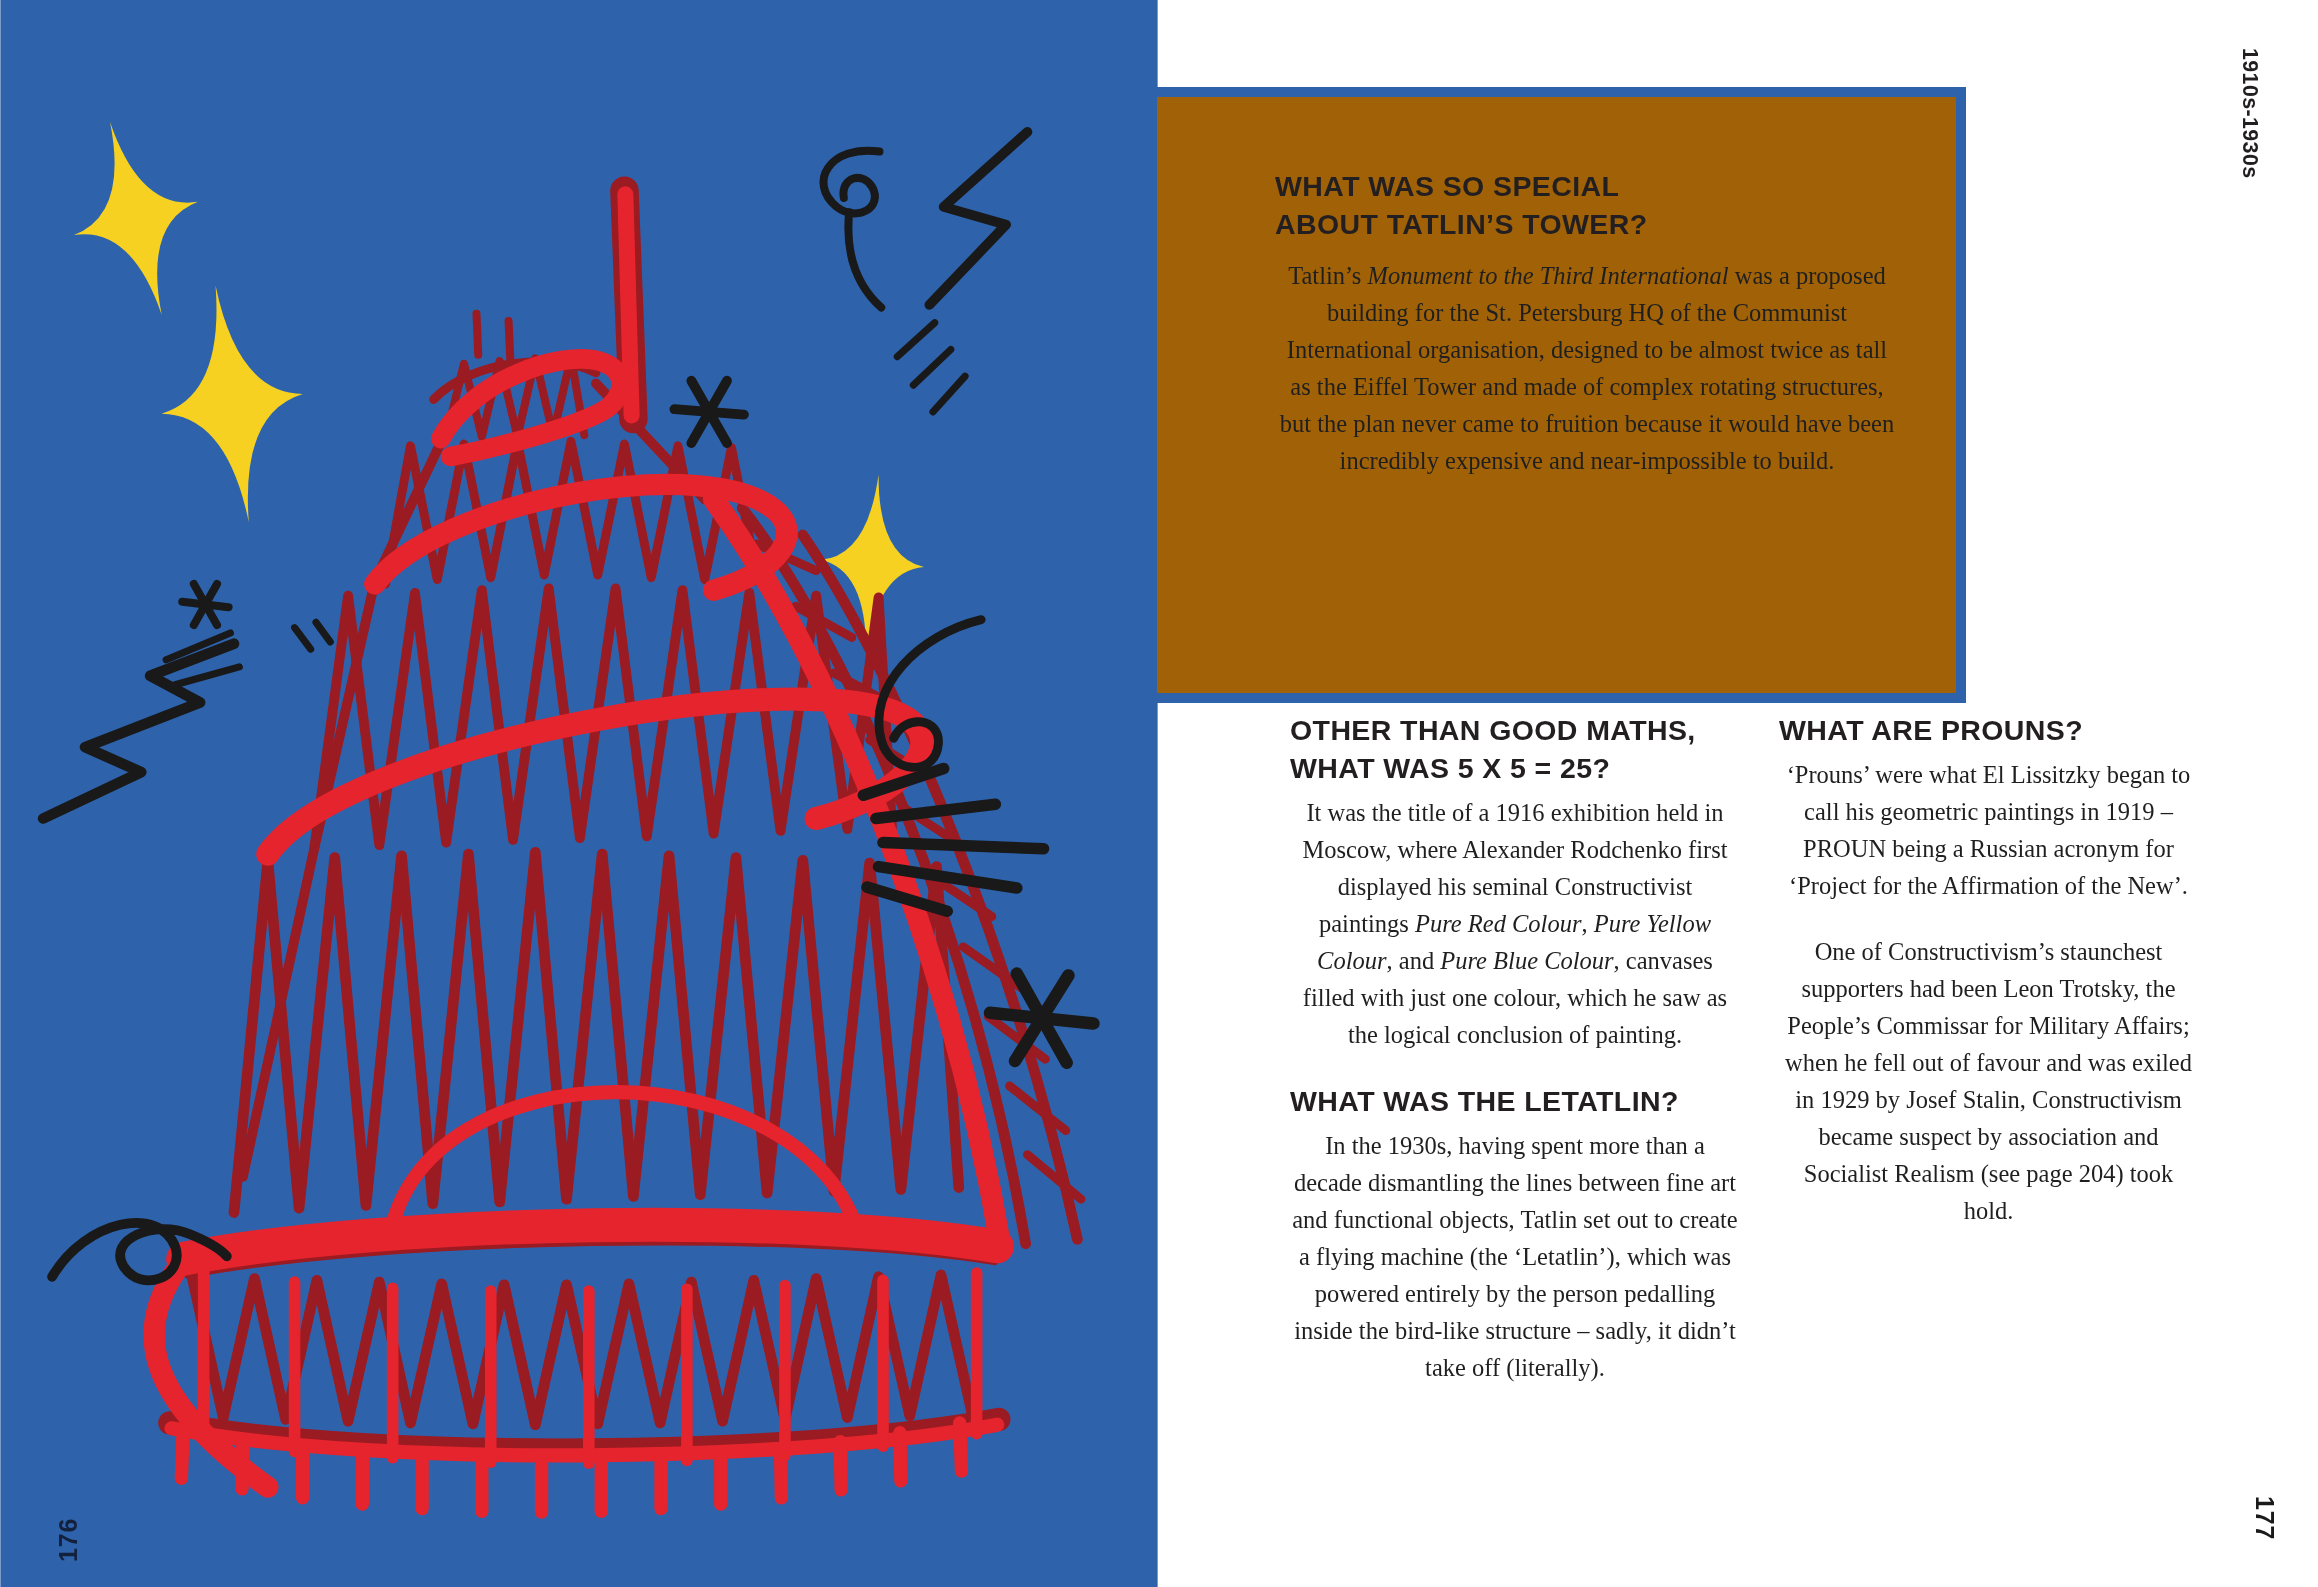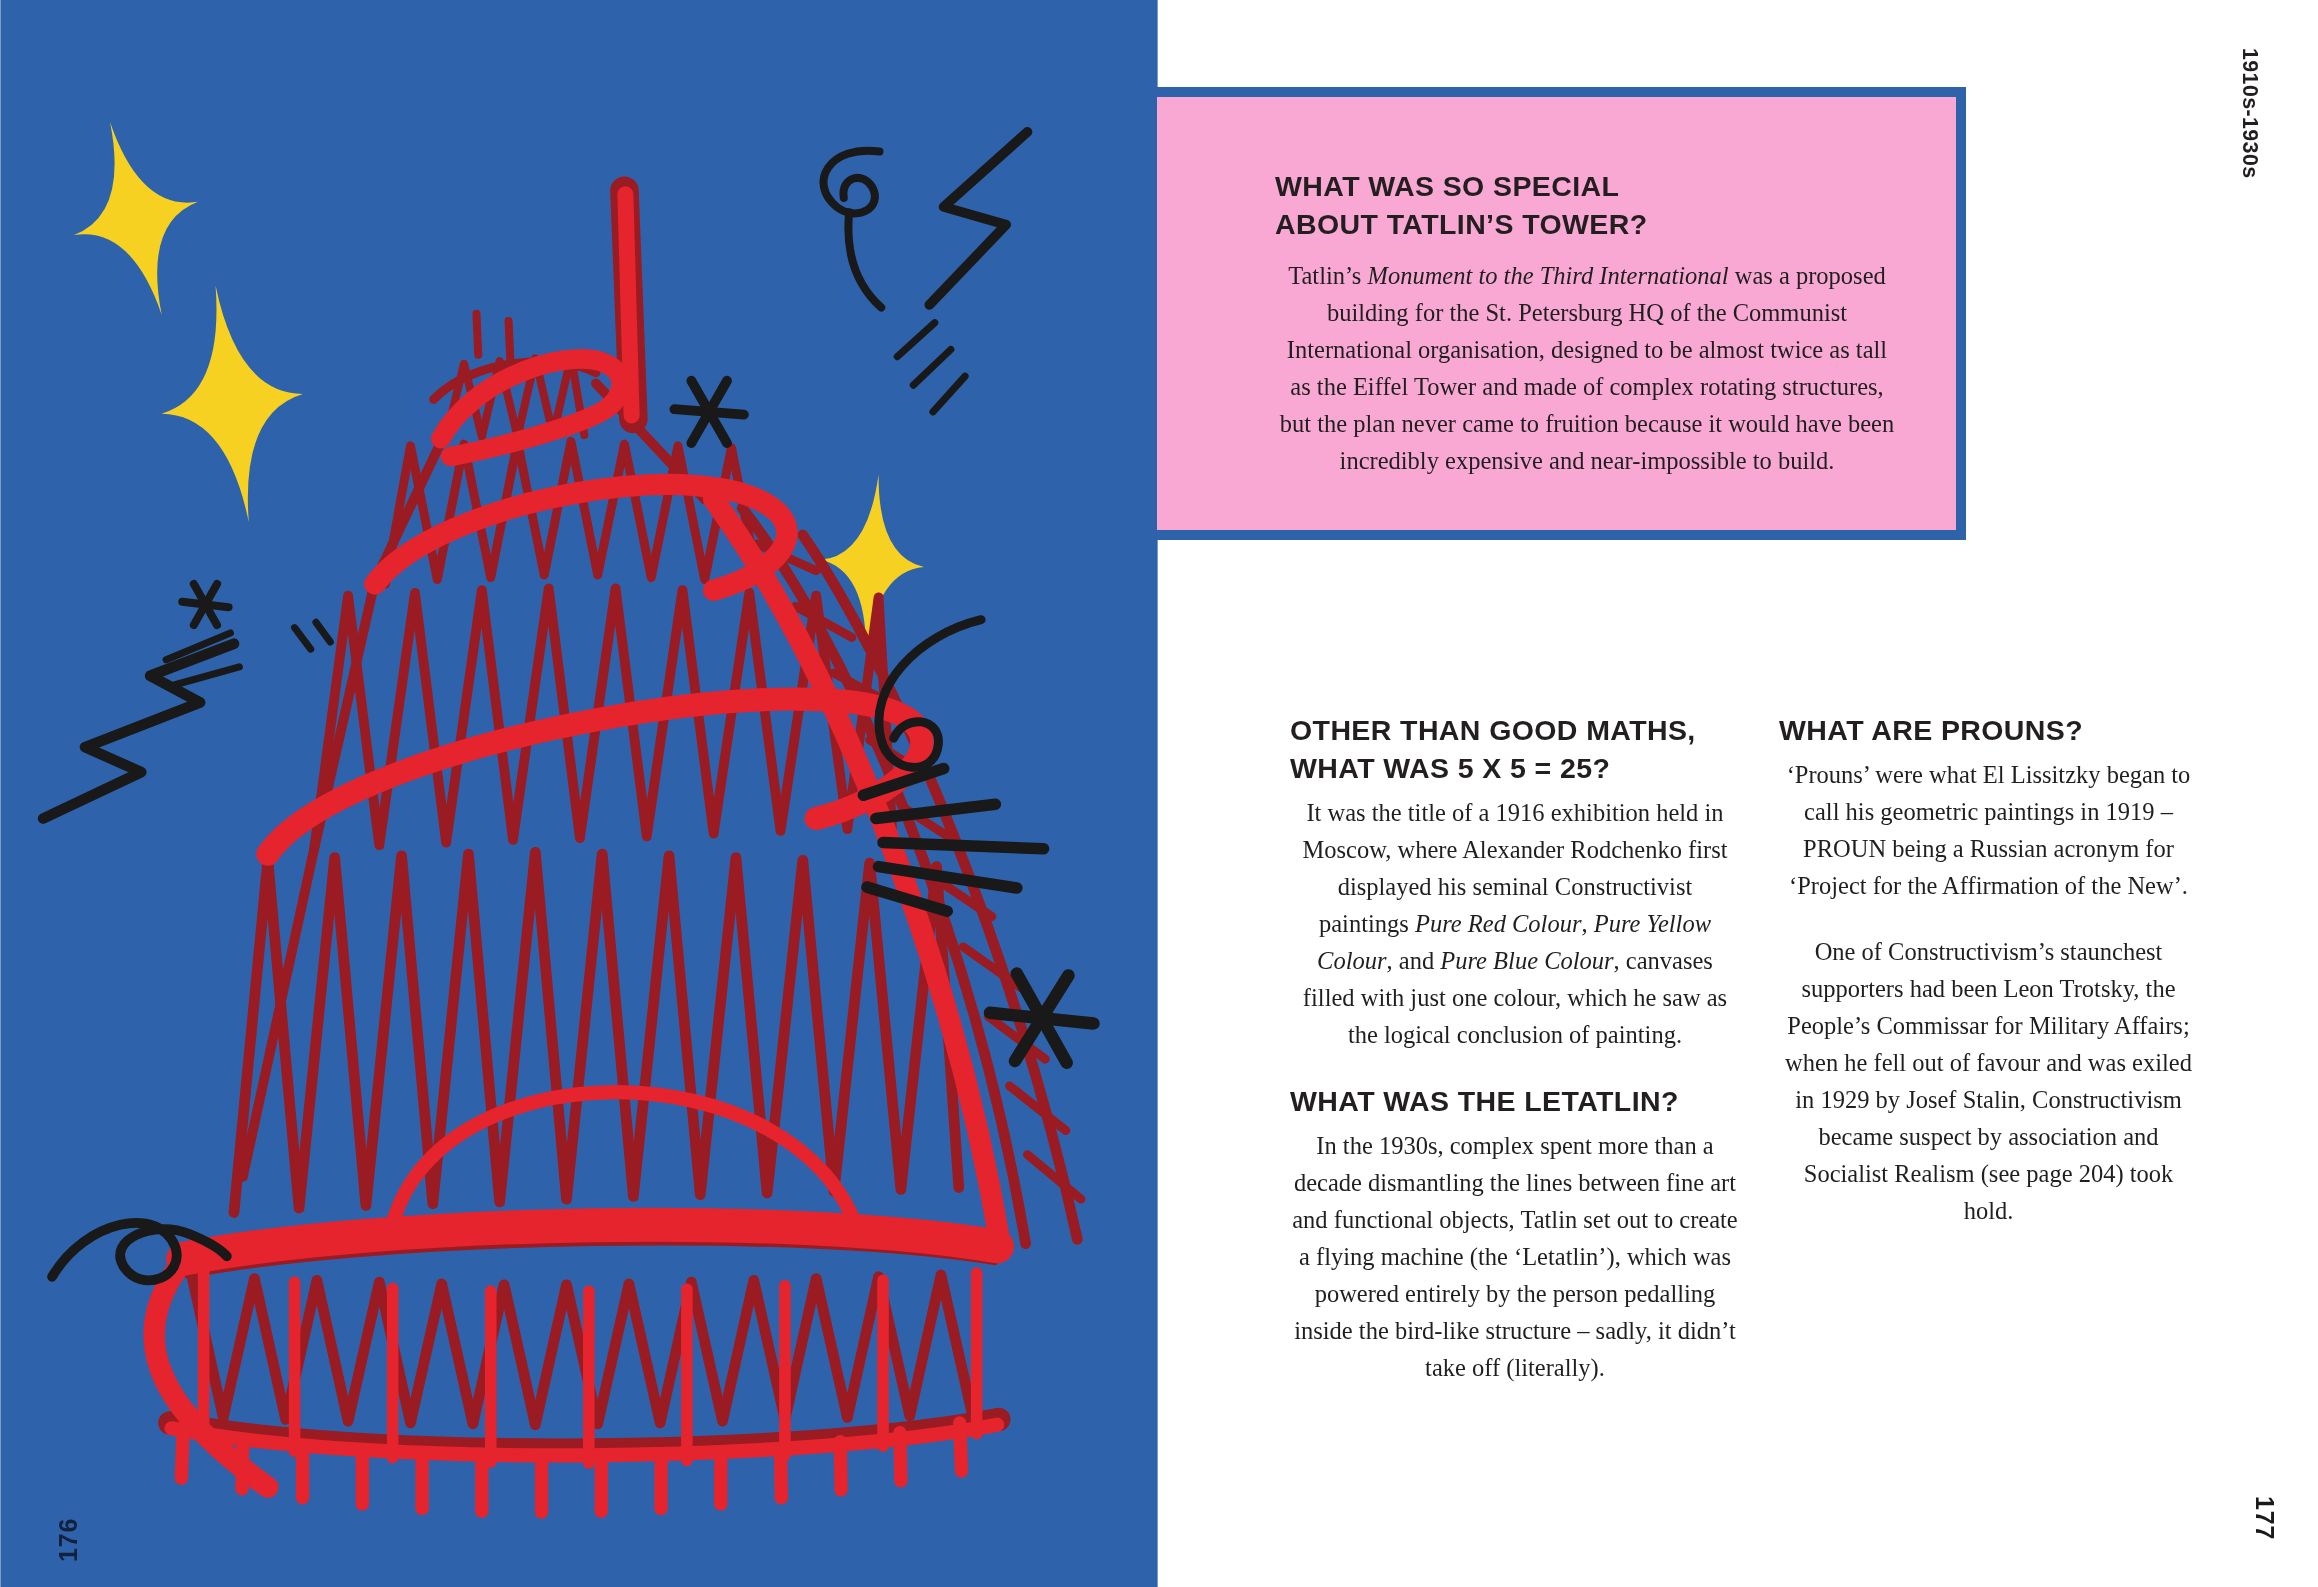--- a/index.html
+++ b/index.html
@@ -17,23 +17,23 @@
   .sparkle{fill:var(--sparkle-yellow);stroke:none;}
 
   
   .heading{font-family:"Liberation Sans",sans-serif;font-weight:bold;
            font-size:28.5px;line-height:38px;letter-spacing:0.4px;
            color:var(--ink);white-space:pre-line;}
   .body-text{font-family:"Liberation Serif",serif;font-size:24.5px;line-height:37px;
              color:var(--body-ink);text-align:center;}
   .body-text i{font-style:italic;}
 
-  .callout-box{position:absolute;left:1147px;top:87px;width:819px;height:453px;
+  .callout-box{position:absolute;left:1147px;top:87px;width:819px;height:616px;
                box-sizing:border-box;border:10.7px solid var(--page-blue);
-               background:#f9a8d4;padding:70px 54px 0 118px;}
+               background:#a16207;padding:70px 54px 0 118px;}
   .callout-box .body-text{width:624px;margin-top:14.3px;}
 
   .col{position:absolute;top:695px;margin-top:16px;}
   .col-1{left:1290px;width:455px;}
   .col-2{left:1779px;width:428px;}
   .col-1 .body-text{width:450px;}
   .col-2 .body-text{width:419px;}
   .section .body-text{margin-top:7.1px;}
   .section + .section{margin-top:28.5px;}
 
@@ -192,21 +192,21 @@
     </div>
 
     <div class="col col-1">
       <div class="section">
         <div class="heading">OTHER THAN GOOD MATHS,
 WHAT WAS 5 X 5 = 25?</div>
         <div class="body-text"><span>It was the title of a 1916 exhibition held in Moscow, where Alexander Rodchenko first displayed his seminal Constructivist paintings </span><i>Pure Red Colour</i><span>, </span><i>Pure Yellow Colour</i><span>, and </span><i>Pure Blue Colour</i><span>, canvases filled with just one colour, which he saw as the logical conclusion of painting.</span></div>
       </div>
       <div class="section">
         <div class="heading">WHAT WAS THE LETATLIN?</div>
-        <div class="body-text"><span>In the 1930s, complex spent more than a decade dismantling the lines between fine art and functional objects, Tatlin set out to create a flying machine (the ‘Letatlin’), which was powered entirely by the person pedalling inside the bird-like structure – sadly, it didn’t take off (literally).</span></div>
+        <div class="body-text"><span>In the 1930s, having spent more than a decade dismantling the lines between fine art and functional objects, Tatlin set out to create a flying machine (the ‘Letatlin’), which was powered entirely by the person pedalling inside the bird-like structure – sadly, it didn’t take off (literally).</span></div>
       </div>
     </div>
 
     <div class="col col-2">
       <div class="section">
         <div class="heading">WHAT ARE PROUNS?</div>
         <div class="body-text"><span>‘Prouns’ were what El Lissitzky began to call his geometric paintings in 1919 – PROUN being a Russian acronym for ‘Project for the Affirmation of the New’.</span></div>
       </div>
       <div class="section">
         <div class="body-text"><span>One of Constructivism’s staunchest supporters had been Leon Trotsky, the People’s Commissar for Military Affairs; when he fell out of favour and was exiled in 1929 by Josef Stalin, Constructivism became suspect by association and Socialist Realism (see page 204) took hold.</span></div>

